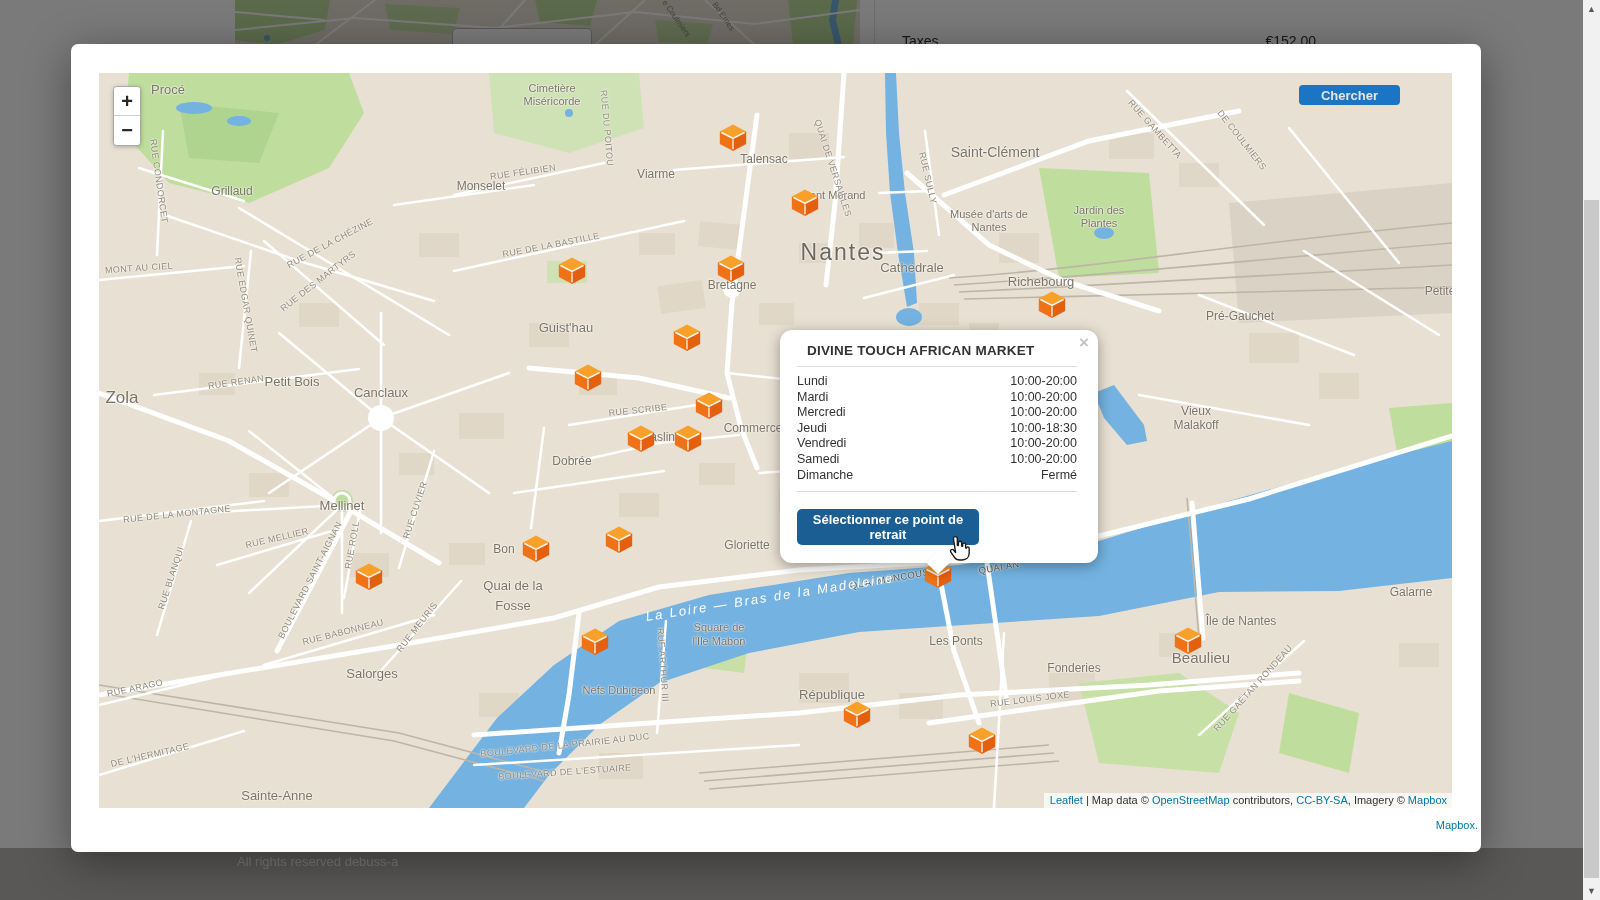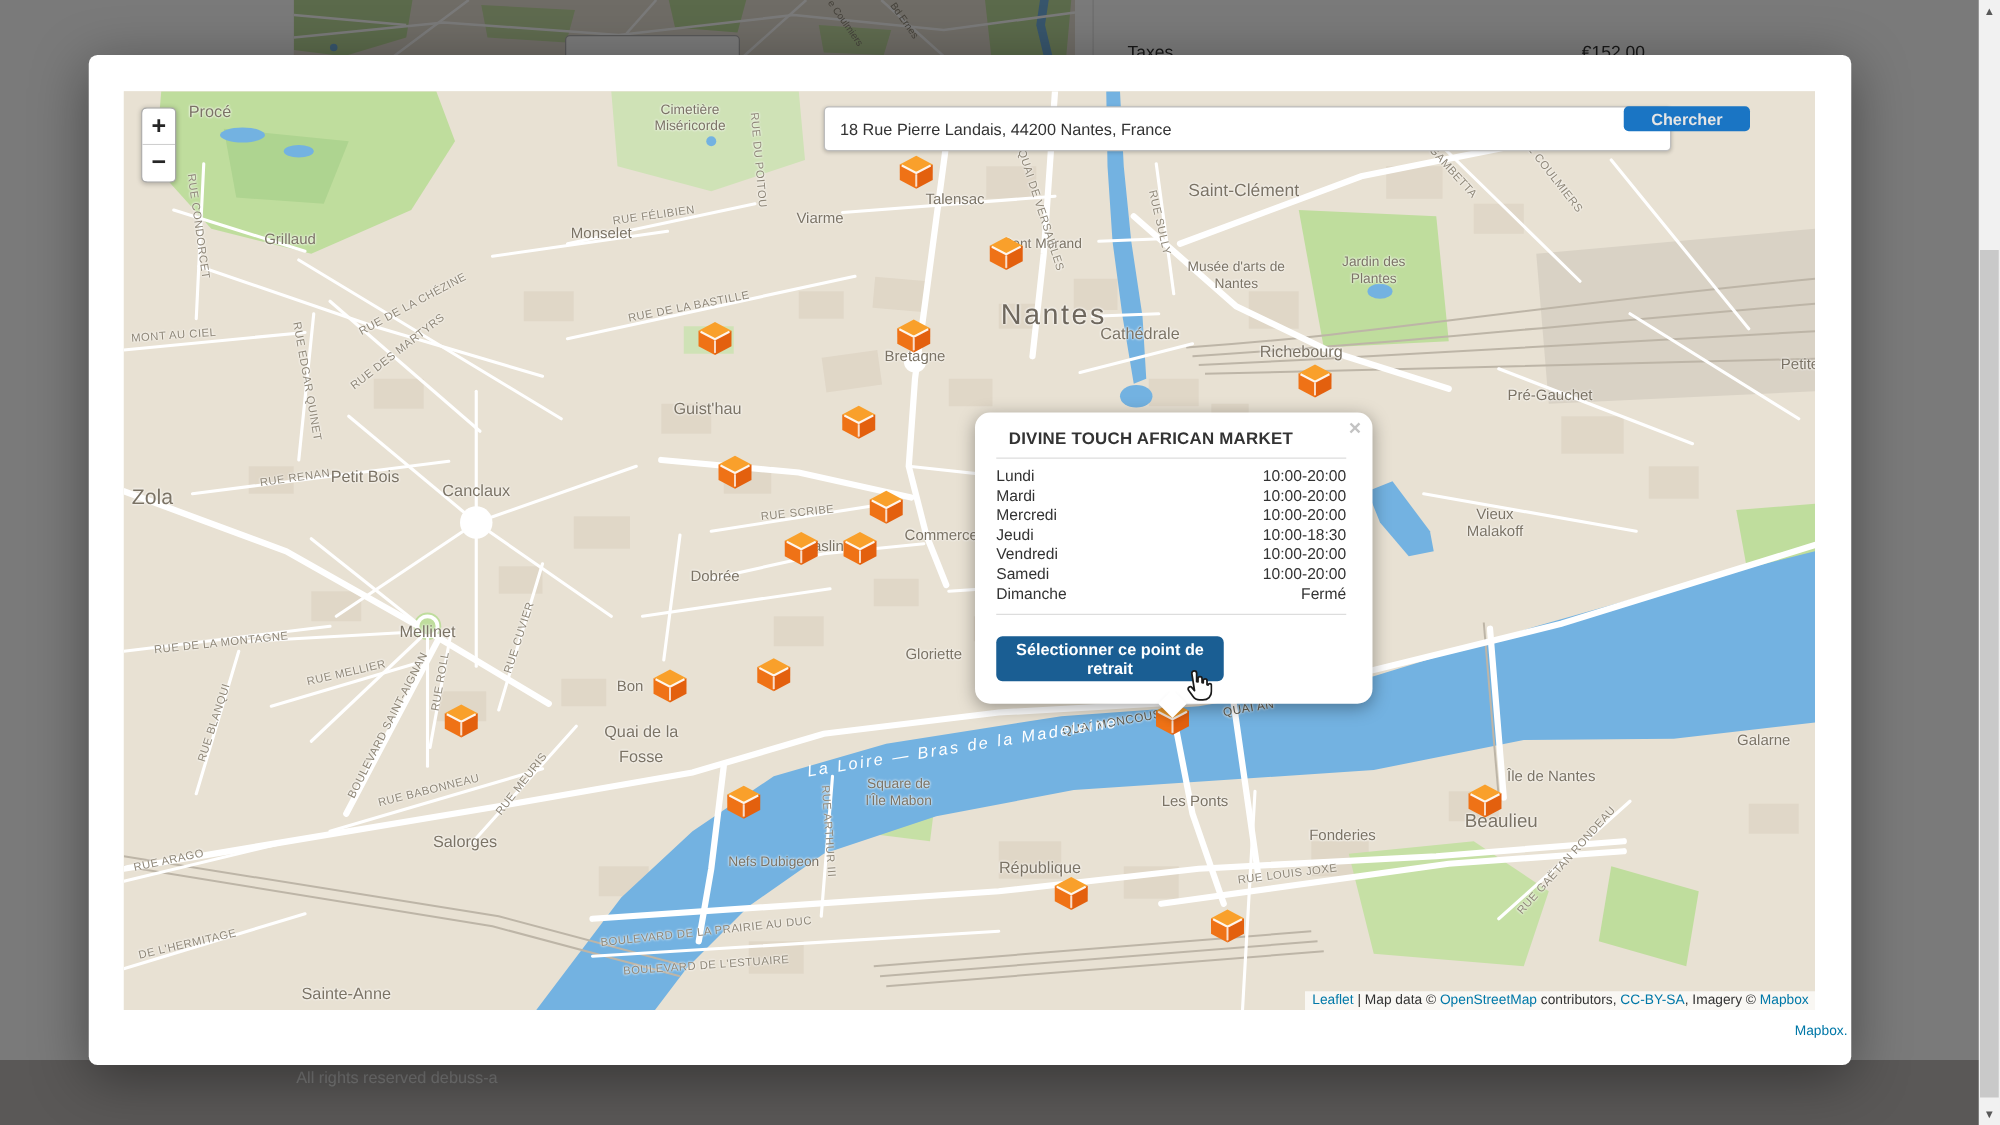--- a/index.html
+++ b/index.html
@@ -275,21 +275,21 @@
         <span class="maplabel p" style="left: 1141px; top: 243px; font-size: 12px; transform: translate(-50%, -50%) rotate(0deg);">Pré-Gauchet</span>
         <span class="maplabel p" style="left: 1341px; top: 218px; font-size: 12px; transform: translate(-50%, -50%) rotate(0deg);">Petite</span>
         <span class="maplabel p" style="left: 467px; top: 254px; font-size: 13px; transform: translate(-50%, -50%) rotate(0deg);">Guist'hau</span>
         <span class="maplabel p" style="left: 633px; top: 212px; font-size: 12px; transform: translate(-50%, -50%) rotate(0deg);">Bretagne</span>
         <span class="maplabel p" style="left: 23px; top: 325px; font-size: 17px; transform: translate(-50%, -50%) rotate(0deg);">Zola</span>
         <span class="maplabel p" style="left: 193px; top: 308px; font-size: 13px; transform: translate(-50%, -50%) rotate(0deg);">Petit Bois</span>
         <span class="maplabel p" style="left: 282px; top: 319px; font-size: 13px; transform: translate(-50%, -50%) rotate(0deg);">Canclaux</span>
         <span class="maplabel p" style="left: 243px; top: 432px; font-size: 13px; transform: translate(-50%, -50%) rotate(0deg);">Mellinet</span>
         <span class="maplabel p" style="left: 473px; top: 388px; font-size: 12px; transform: translate(-50%, -50%) rotate(0deg);">Dobrée</span>
         <span class="maplabel p" style="left: 557px; top: 364px; font-size: 12px; transform: translate(-50%, -50%) rotate(0deg);">Graslin</span>
-        <span class="maplabel p" style="left: 648px; top: 450px; font-size: 12px; transform: translate(-50%, -50%) rotate(0deg);">Gloriette</span>
+        <span class="maplabel p" style="left: 648px; top: 472px; font-size: 12px; transform: translate(-50%, -50%) rotate(0deg);">Gloriette</span>
         <span class="maplabel p" style="left: 654px; top: 355px; font-size: 12px; transform: translate(-50%, -50%) rotate(0deg);">Commerce</span>
         <span class="maplabel p" style="left: 405px; top: 476px; font-size: 12px; transform: translate(-50%, -50%) rotate(0deg); text-align: right;">Bon</span>
         <span class="maplabel p" style="left: 414px; top: 512px; font-size: 13px; transform: translate(-50%, -50%) rotate(0deg);">Quai de la</span>
         <span class="maplabel p" style="left: 414px; top: 532px; font-size: 13px; transform: translate(-50%, -50%) rotate(0deg);">Fosse</span>
         <span class="maplabel p" style="left: 273px; top: 600px; font-size: 13px; transform: translate(-50%, -50%) rotate(0deg);">Salorges</span>
         <span class="maplabel p" style="left: 178px; top: 722px; font-size: 13px; transform: translate(-50%, -50%) rotate(0deg);">Sainte-Anne</span>
         <span class="maplabel p" style="left: 620px; top: 554px; font-size: 11px; transform: translate(-50%, -50%) rotate(0deg);">Square de</span>
         <span class="maplabel p" style="left: 620px; top: 568px; font-size: 11px; transform: translate(-50%, -50%) rotate(0deg);">l'Île Mabon</span>
         <span class="maplabel p" style="left: 509px; top: 617px; font-size: 11px; transform: translate(-50%, -50%) rotate(0deg); padding-left: 22px;">Nefs Dubigeon</span>
         <span class="maplabel p" style="left: 733px; top: 621px; font-size: 13px; transform: translate(-50%, -50%) rotate(0deg);">République</span>
@@ -502,23 +502,20 @@
     <path d="M18,19 L18,31" stroke="#ffffff" stroke-width="2" opacity="0.75"></path>
   </svg>
 </div>
       </div>
 
     <div class="zoomctl">
       <div class="zbtn in">+</div>
       <div class="zbtn out">−</div>
     </div>
 
-    <div class="searchbar">
-      <input value="18 Rue Pierre Landais, 44200 Nantes, France" style="">
-    </div>
     <button class="search-btn">Chercher</button>
 
     <div class="popup">
       <div class="tail"></div>
       <div class="close">×</div>
       <div class="title">DIVINE TOUCH AFRICAN MARKET</div>
       <hr>
       <div id="hours">
           <div class="hrow">
             <span>Lundi</span>

